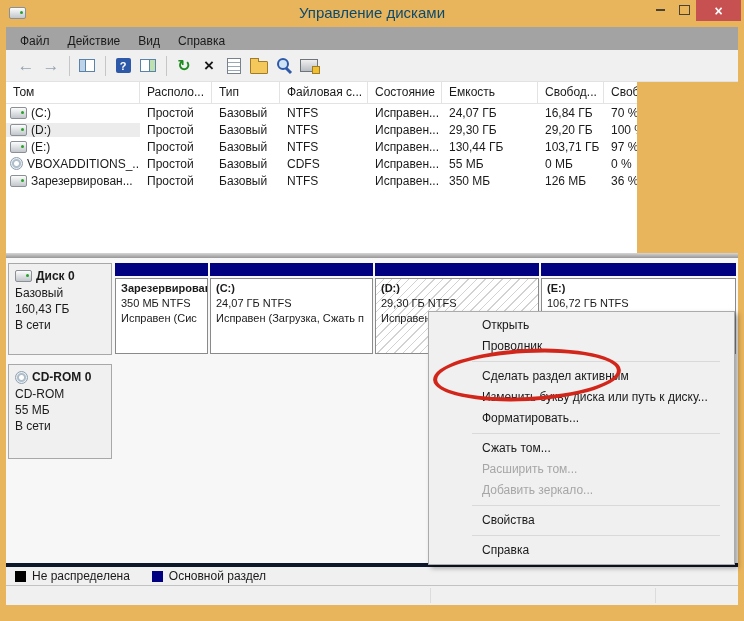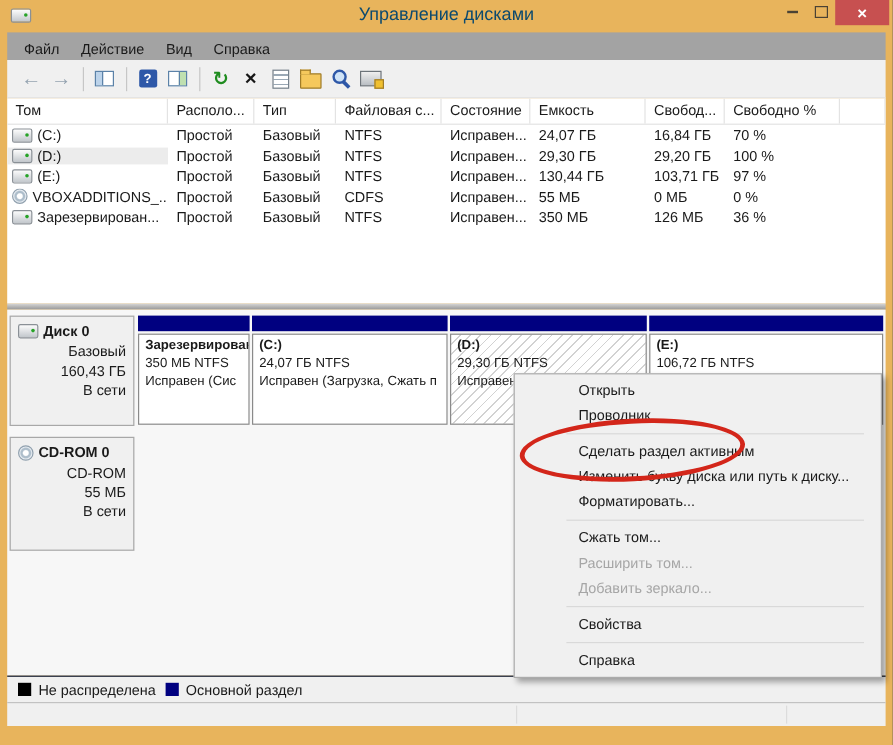--- a/index.html
+++ b/index.html
@@ -39,21 +39,21 @@
   .i-delete { color:#161616; font-size:17px; font-weight:bold; }
   .i-properties { width:12px; height:14px; border:1px solid #77828c; background:repeating-linear-gradient(to bottom,#ffffff 0 3px,#9aa8b5 3px 4px); }
   .i-open-folder { width:16px; height:11px; background:#f5c85c; border:1px solid #a07c28; border-radius:1px; position:relative; margin-top:3px; }
   .i-open-folder::before { content:""; position:absolute; top:-4px; left:-1px; width:7px; height:3px; background:#f5c85c; border:1px solid #a07c28; border-bottom:none; }
   .i-search { width:18px; height:18px; position:relative; }
   .i-search::before { content:""; position:absolute; left:2px; top:1px; width:8px; height:8px; border:2px solid #2e58a8; border-radius:50%; background:#cfe3f7; }
   .i-search::after { content:""; position:absolute; left:10px; top:12px; width:7px; height:3px; background:#2e58a8; transform:rotate(45deg); }
   .i-rescan { width:16px; height:11px; background:linear-gradient(#efefef,#b9bec3); border:1px solid #6d747a; position:relative; }
   .i-rescan::after { content:""; position:absolute; right:-3px; bottom:-3px; width:6px; height:6px; background:#f0c030; border:1px solid #a07c28; }
   
-  .listview { position:absolute; left:6px; top:82px; width:732px; height:171px; background:#fff; overflow:hidden; }
+  .listview { position:absolute; left:6px; top:82px; width:631px; height:171px; background:#fff; overflow:hidden; }
   .lv-header, .vrow { display:grid; grid-template-columns:134px 72px 68px 88px 74px 96px 66px 96px auto; }
   .lv-header { height:21px; border-bottom:1px solid #e3e3e3; }
   .hcell { border-right:1px solid #e3e3e3; padding:3px 0 0 7px; box-sizing:border-box; overflow:hidden; white-space:nowrap; }
   .vrow { height:17px; align-items:center; }
   .cell { padding-left:7px; overflow:hidden; white-space:nowrap; }
   .cell:first-child { display:flex; align-items:center; gap:4px; padding-left:4px; }
   .vrow.selected .cell:first-child { background:#ececec; }
   .drive-ico { display:inline-block; width:15px; height:10px; background:linear-gradient(#fcfcfc,#c2c7cc);
                border:1px solid #8a9096; border-radius:2px; position:relative; flex:none; }
   .drive-ico::after { content:""; position:absolute; right:2px; top:3px; width:3px; height:3px; background:#27a327; border-radius:50%; }
@@ -62,34 +62,34 @@
             background:radial-gradient(circle at 50% 50%, #ffffff 0 2px, #aebecb 3px 4px, #e8edf2 5px 8px, #8d9aa8 9px); }
   
   .splitter { position:absolute; left:6px; top:253px; width:732px; height:5px;
               background:linear-gradient(#d6d6d6,#979797); }
   
   .graph { position:absolute; left:6px; top:258px; width:732px; height:305px; background:#f7f7f7; }
   .disk-row { position:absolute; left:2px; width:728px; }
   .disk-row.d0 { top:5px;  height:92px; }
   .disk-row.d1 { top:106px; height:95px;padding-left:16px; }
   .disk-panel { position:absolute; left:0; top:0; width:104px; height:100%; background:#f0f0f0;
-                border:1px solid #a8a8a8; box-sizing:border-box; padding:5px 6px;text-align:right; }
+                border:1px solid #a8a8a8; box-sizing:border-box; padding:5px 6px; }
   .disk-title { display:flex; align-items:center; gap:4px; font-weight:bold; margin-bottom:2px; }
   .disk-line { line-height:16px; }
   .parts { position:absolute; left:107px; top:0; right:0; height:100%; }
   .part { position:absolute; top:0; height:100%; }
   .part-bar { height:13px; background:#000080; }
   .part-body { position:absolute; left:0; right:0; top:15px; bottom:1px; background:#fff;
                border:1px solid #8a8a8a; box-sizing:border-box; padding:2px 5px; font-size:11px;
                line-height:15px; overflow:hidden; white-space:nowrap; }
   .part.hatched .part-body { background:repeating-linear-gradient(135deg,#ffffff 0 5px,#d2d2d2 5px 6px); }
   .part-title { font-weight:bold; }
   
   .legendbar { position:absolute; left:6px; top:563px; width:732px; height:22px; background:#f0f0f0;
-               border-top:1px solid #0f172a; display:flex; align-items:center; padding-left:9px; gap:8px; box-sizing:border-box; }
+               border-top:4px solid #0f172a; display:flex; align-items:center; padding-left:9px; gap:22px; box-sizing:border-box; }
   .legend-item { display:flex; align-items:center; gap:6px; }
   .legend-sq { width:11px; height:11px; }
   .statusbar { position:absolute; left:6px; top:585px; width:732px; height:19px; background:#f0f0f0; border-top:1px solid #c2c2c2; }
   .statusbar::before, .statusbar::after { content:""; position:absolute; top:2px; bottom:2px; width:1px; background:#dcdcdc; }
   .statusbar::before { left:424px; } .statusbar::after { left:649px; }
   
   .context-menu { position:absolute; left:428px; top:311px; width:307px; background:#f0f0f0;
                   border:1px solid #ababab; box-shadow:3px 3px 5px rgba(0,0,0,0.35); padding:3px 12px;
                   z-index:50; box-sizing:border-box; }
   .cm-item { height:21px; line-height:21px; padding-left:41px; white-space:nowrap; overflow:hidden; }

